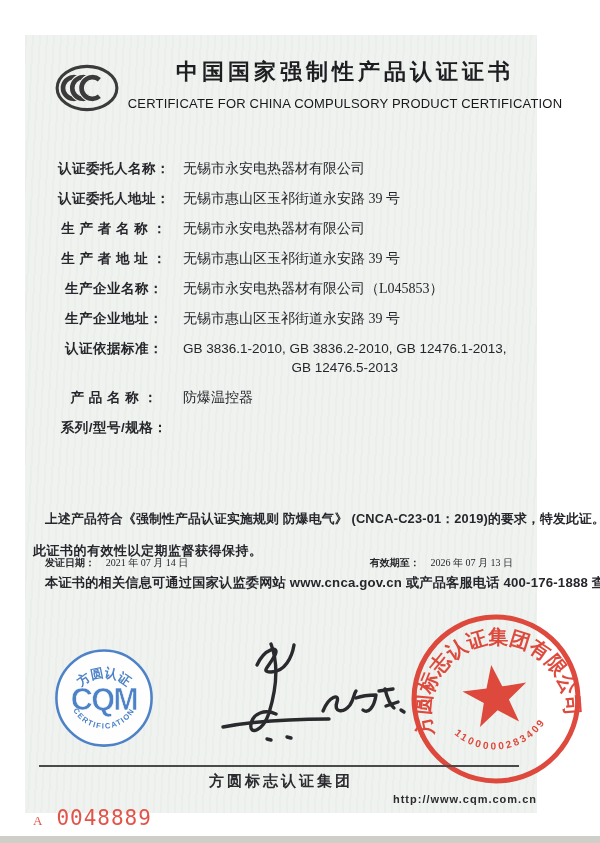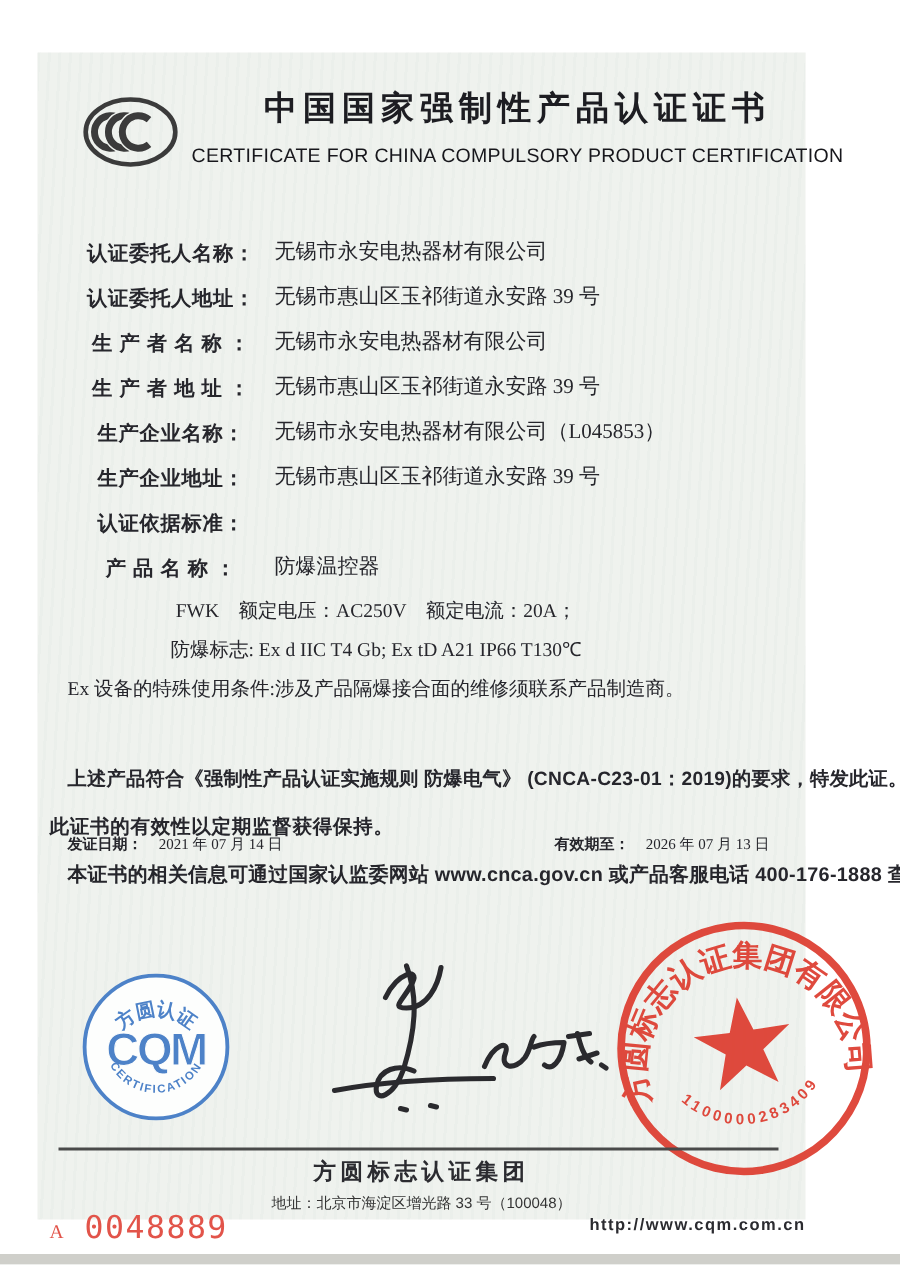--- a/index.html
+++ b/index.html
@@ -94,31 +94,29 @@
     <div class="f-row">
       <div class="f-label">生产企业名称：</div>
       <div class="f-value">无锡市永安电热器材有限公司（L045853）</div>
     </div>
     <div class="f-row">
       <div class="f-label">生产企业地址：</div>
       <div class="f-value">无锡市惠山区玉祁街道永安路 39 号</div>
     </div>
     <div class="f-row">
       <div class="f-label">认证依据标准：</div>
+      <div class="f-value latin">GB 3836.1-2010, GB 3836.2-2010, GB 12476.1-2013,
+GB 12476.5-2013</div>
     </div>
     <div class="f-row">
       <div class="f-label">产 品 名 称 ：</div>
       <div class="f-value">防爆温控器</div>
     </div>
     <div class="f-row">
-      <div class="model-lines">
-        <div class="m-line">FWK　额定电压：AC250V　额定电流：20A；</div>
-        <div class="m-line">防爆标志: Ex d IIC T4 Gb; Ex tD A21 IP66 T130℃</div>
-        <div class="m-line">Ex 设备的特殊使用条件:涉及产品隔爆接合面的维修须联系产品制造商。</div>
-      </div>
+      <div class="f-label">系列/型号/规格：</div>
     </div>
   </div>
 
   <div class="conform">上述产品符合《强制性产品认证实施规则 防爆电气》 (CNCA-C23-01：2019)的要求，特发此证。</div>
 
   <div class="date-row">
     <div>
       <span class="lbl">发证日期：</span>
       <span class="val">2021 年 07 月 14 日</span>
     </div>
@@ -174,21 +172,20 @@
     </text>
     <text font-size="10" font-weight="bold" letter-spacing="2.5" fill="#dd3b2e" font-family="Liberation Sans, sans-serif">
       <textPath href="#sealNumArc" startOffset="50%" text-anchor="middle">1100000283409</textPath>
     </text>
   </svg>
 
   <div class="divider"></div>
 
   <div class="org-block">
     <div class="org-name">方圆标志认证集团</div>
-    <div class="org-addr">地址：北京市海淀区增光路 33 号（100048）</div>
     <div class="org-web">http://www.cqm.com.cn</div>
   </div>
 </div>
 
 <div class="serial">
   <span class="pfx">A</span>
   <span class="num">0048889</span>
 </div>
 
 <div class="scan-strip"></div>

